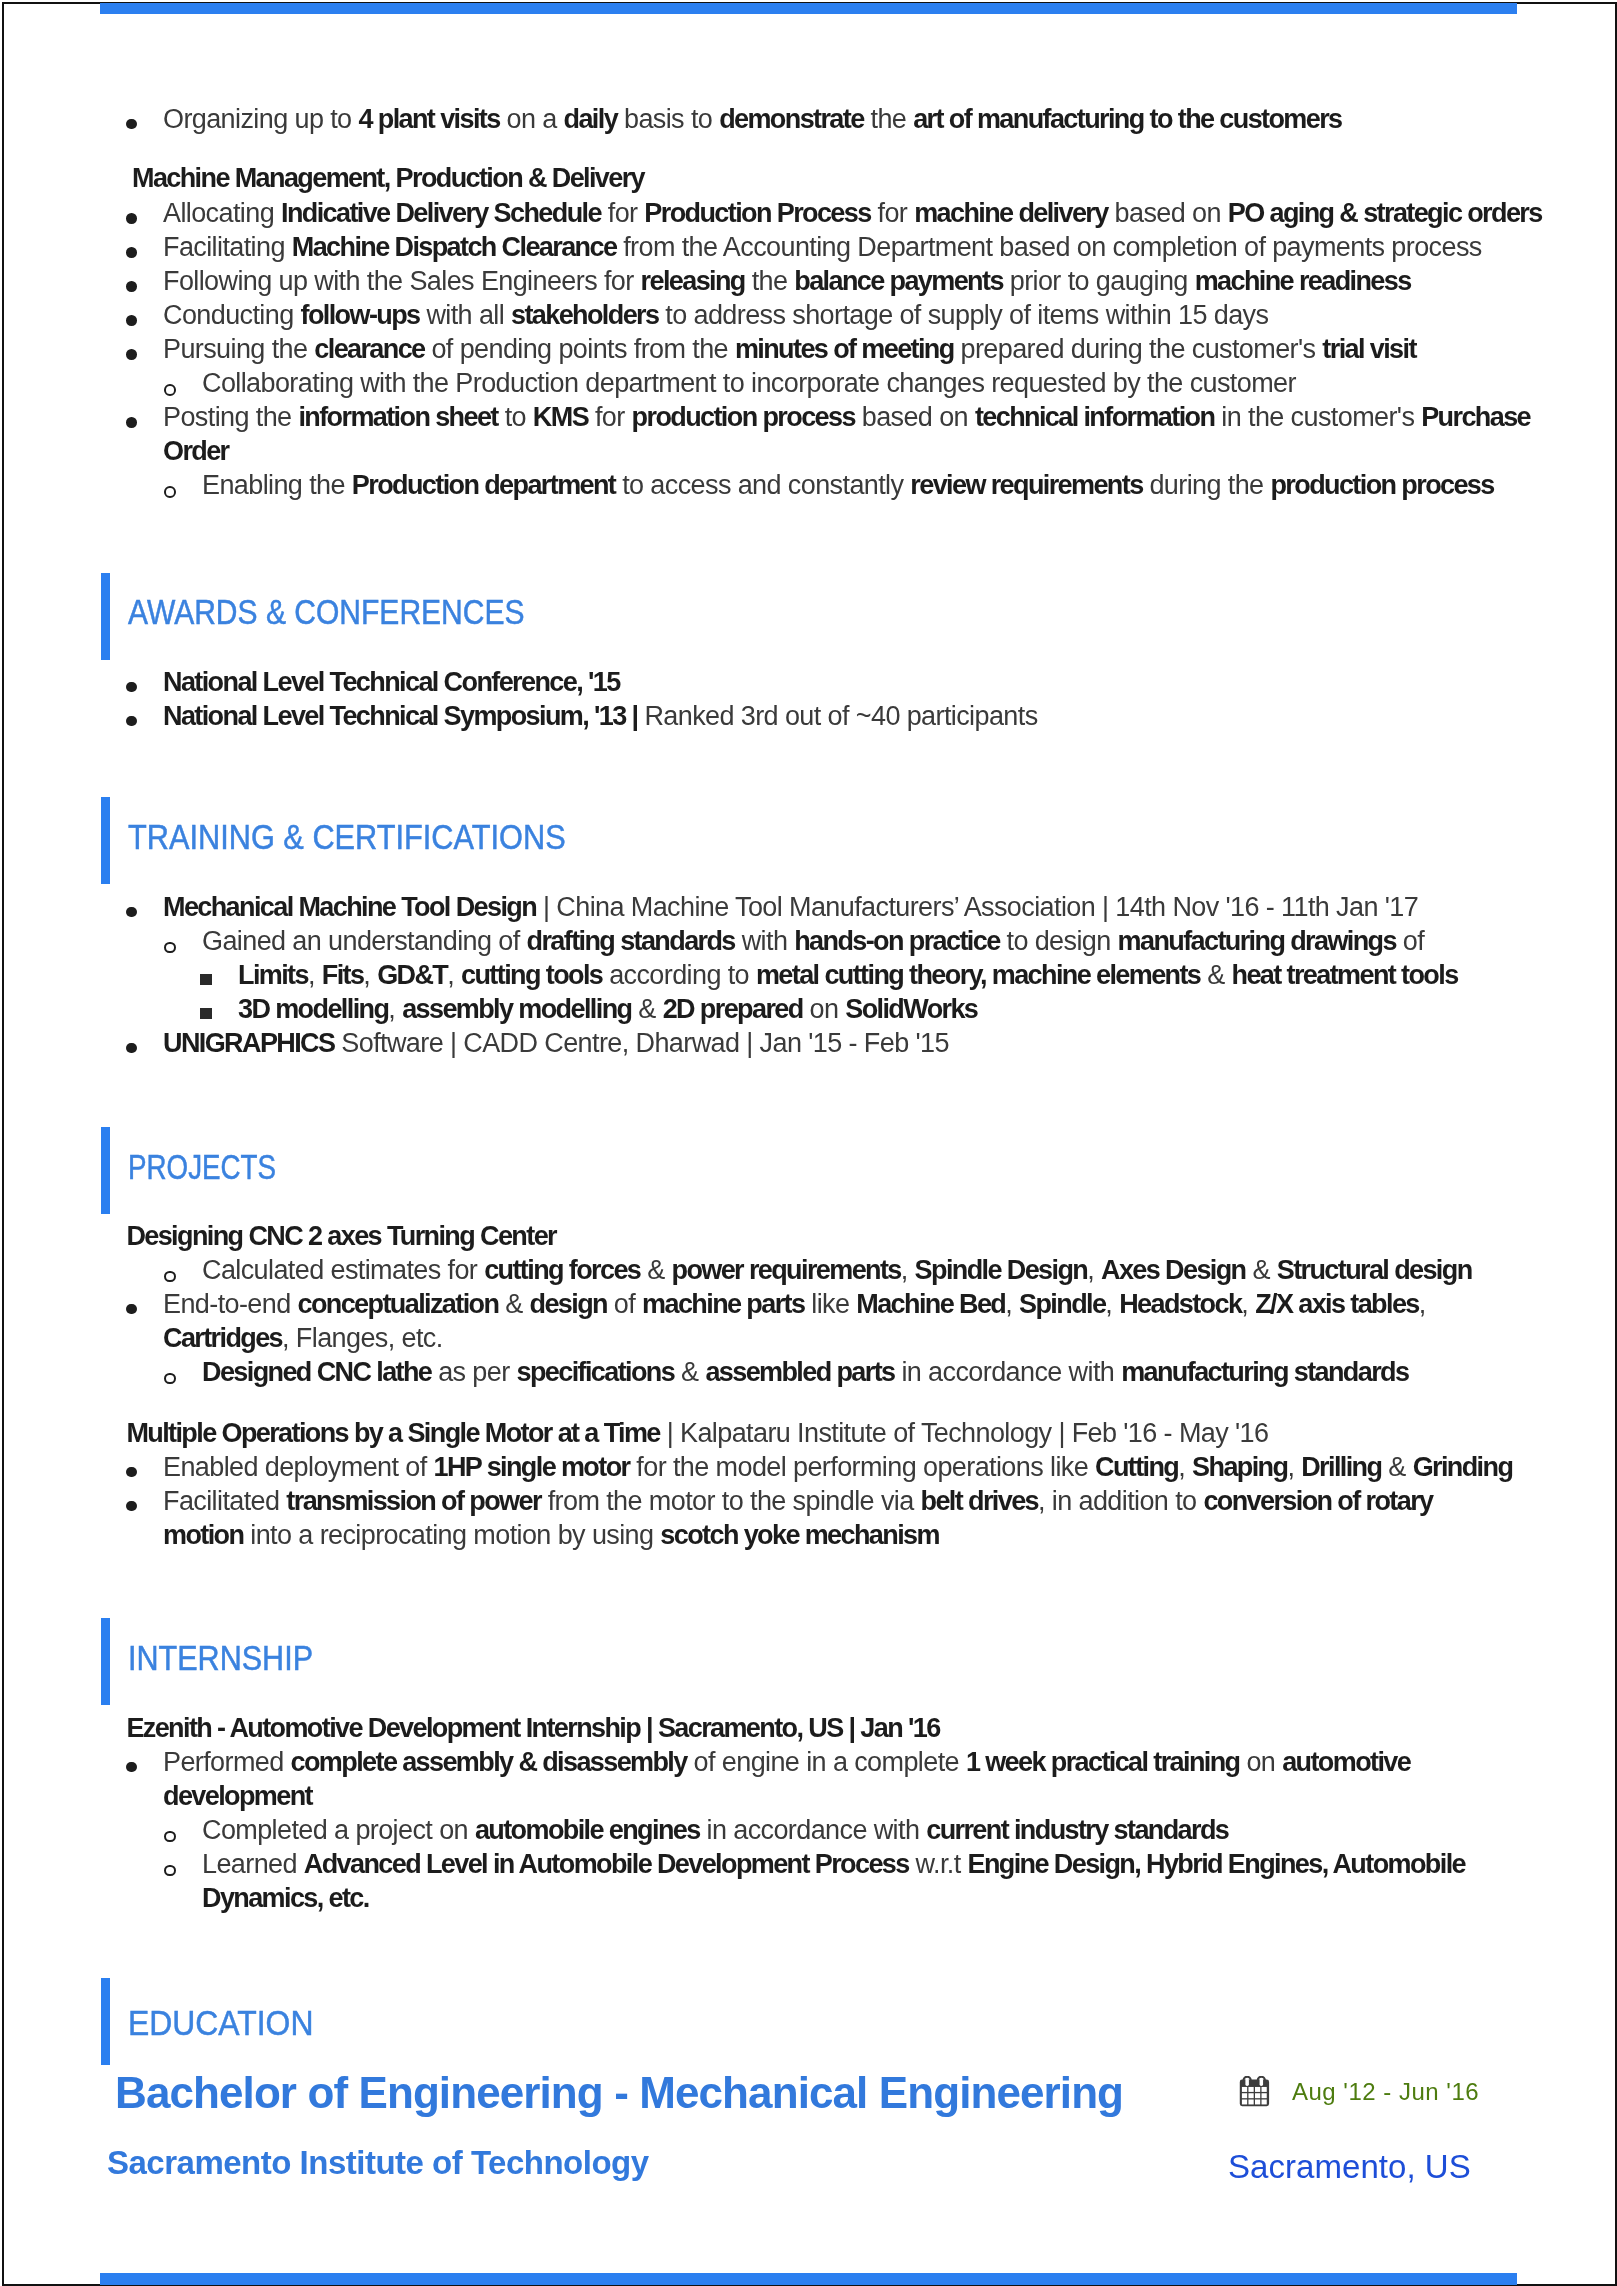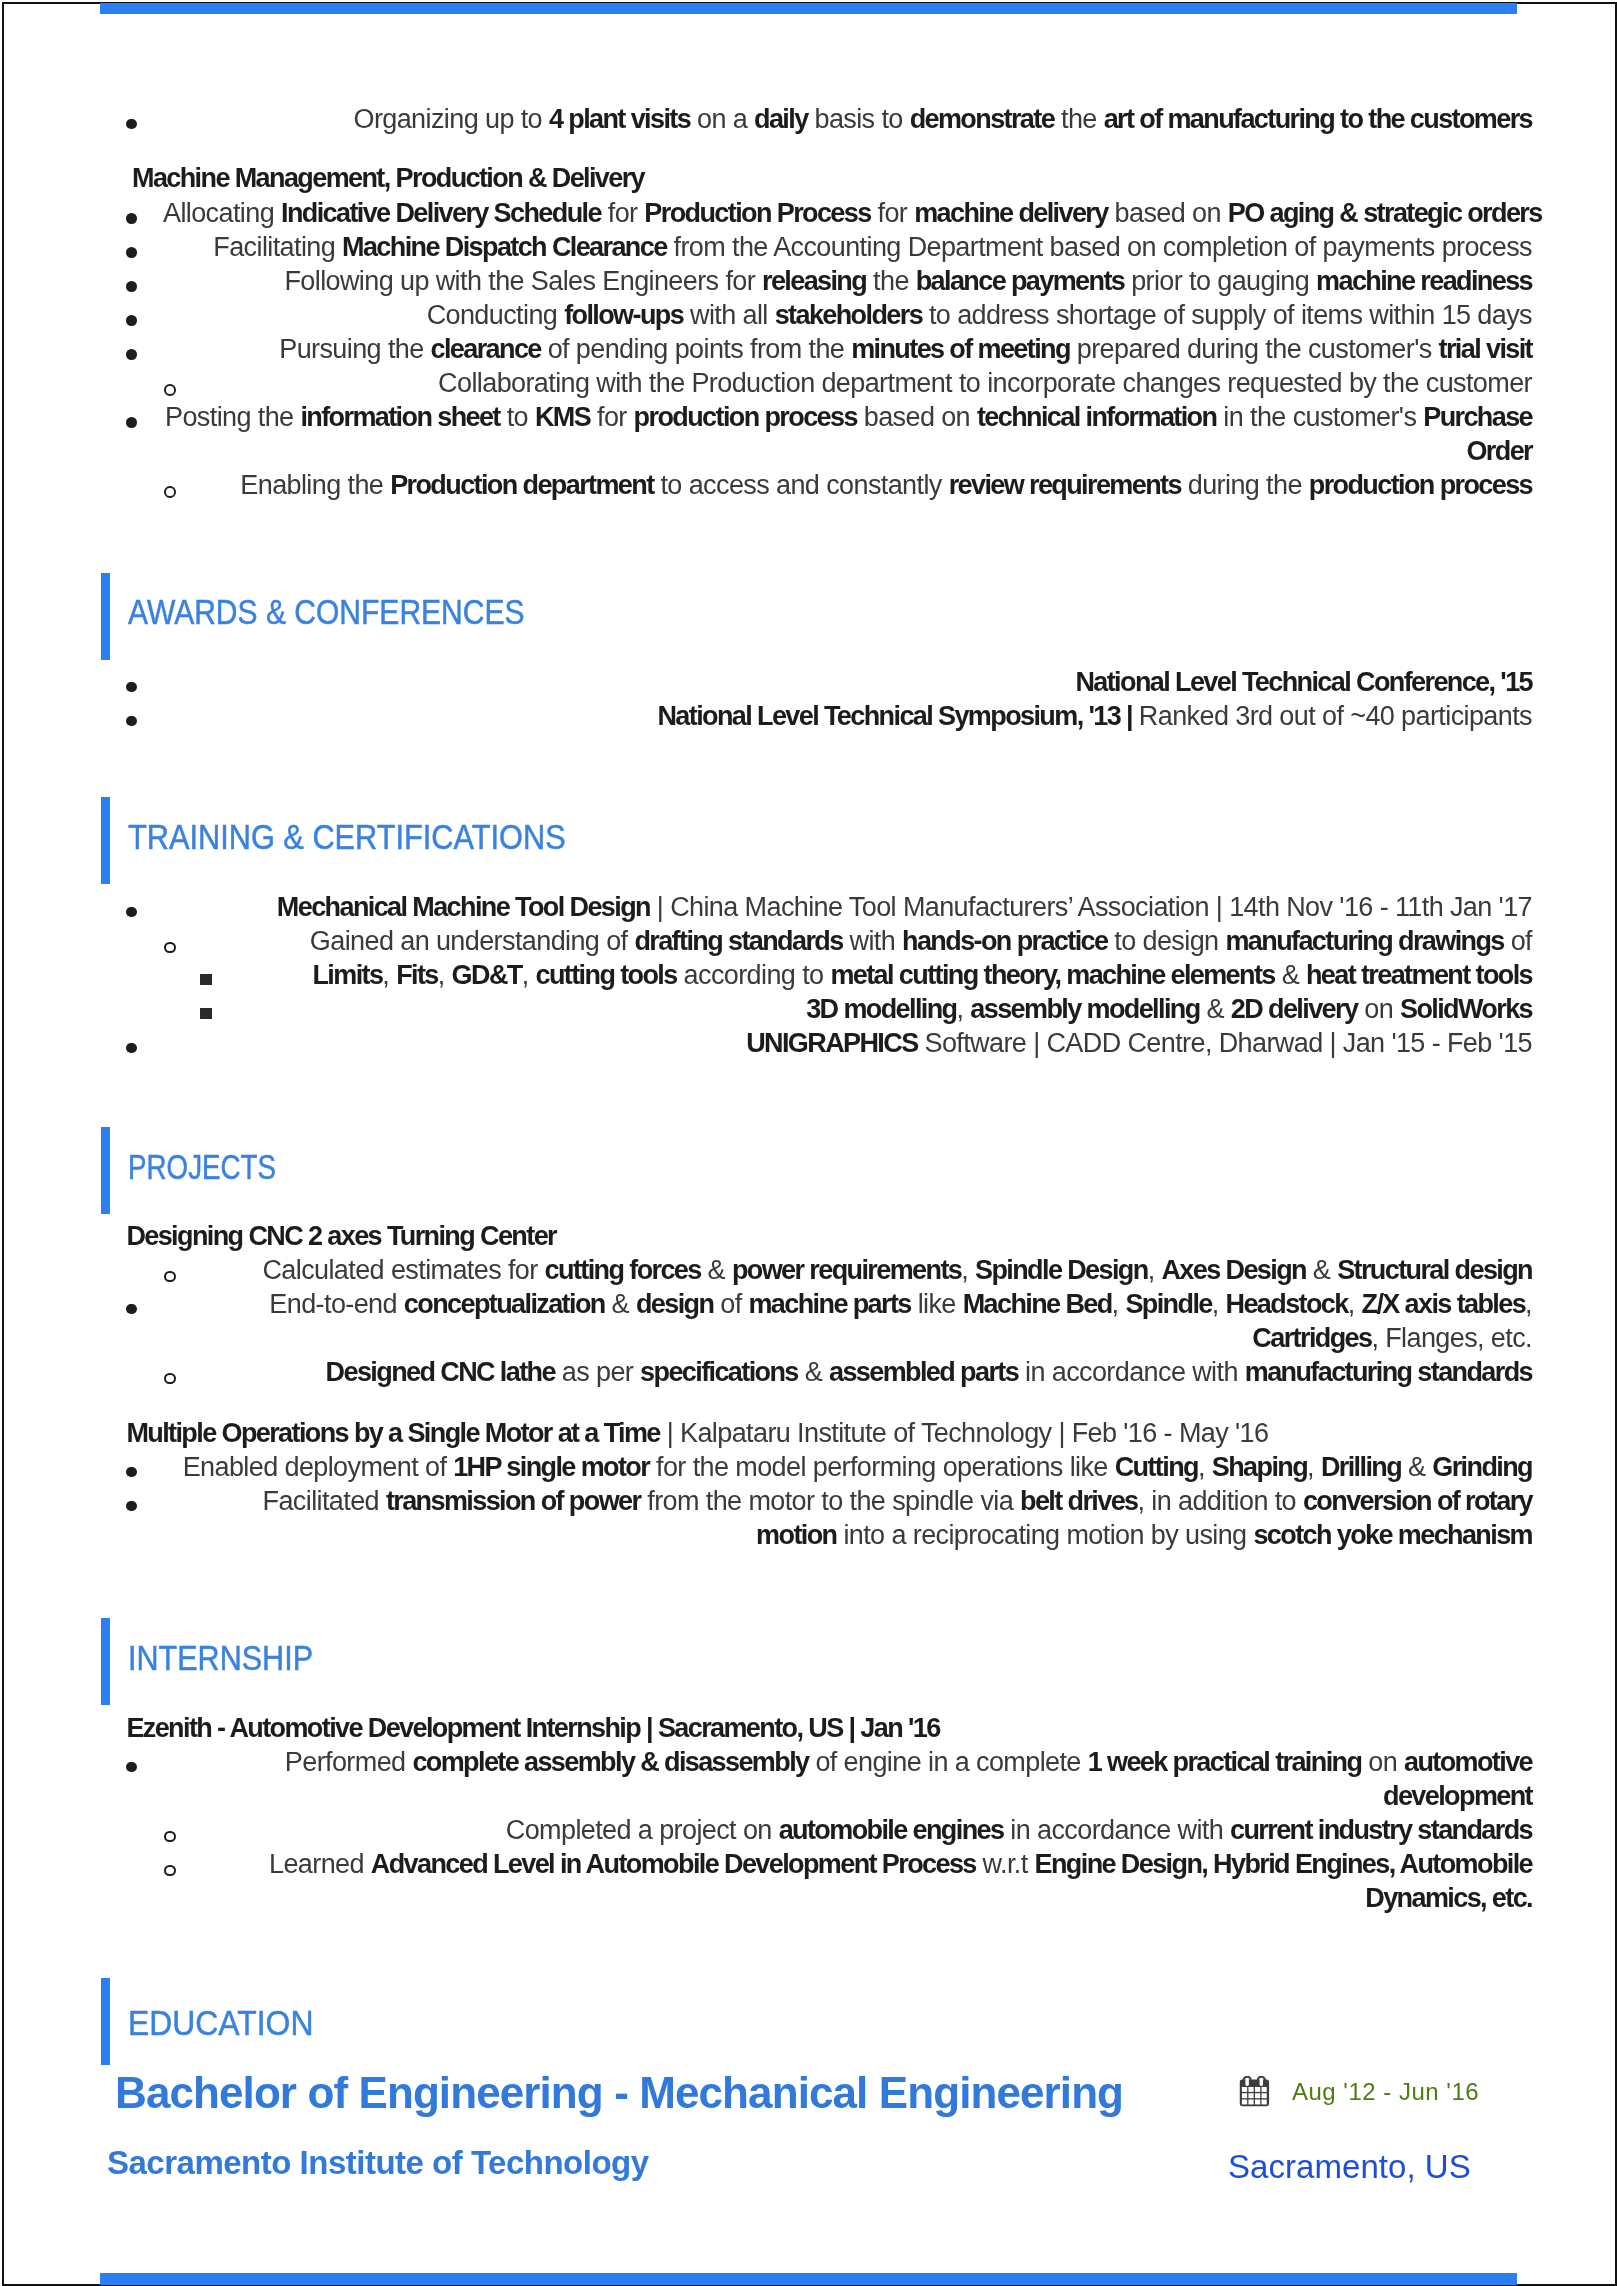--- a/index.html
+++ b/index.html
@@ -25,21 +25,21 @@
   .sec { position:absolute; left:97px; width:1418px; height:87px; }
   .sec-bar { position:absolute; left:0px; top:0px; width:8.8px; height:87px; background:#2b7ff0; }
   .sec-title {
     position:absolute; left:27px; top:-7.8px;
     font-size:35px; color:#3a82df; font-weight:400; -webkit-text-stroke:0.5px #3a82df;
     line-height:87px; white-space:nowrap;
     transform-origin:left center;
   }
 
   .blk { position:absolute; left:98px; width:1430px; }
-  .li { position:relative; font-size:27px; line-height:34px; color:#3a3a3a; letter-spacing:-0.6px; white-space:nowrap;text-align:right; }
+  .li { position:relative; font-size:27px; line-height:34px; color:#3a3a3a; letter-spacing:-0.6px; white-space:nowrap; }
   .li.l1 { padding-left:61px; }
   .li.l2 { padding-left:100px; }
   .li.l3 { padding-left:136px; }
   .bul { position:absolute; }
   .bul.d1 { left:24.4px; top:16.6px; width:10.7px; height:10.7px; border-radius:50%; background:#1d1d1d; }
   .bul.d2 { left:62px; top:17.6px; width:11.7px; height:11.7px; border-radius:50%; border:2.7px solid #1d1d1d; box-sizing:border-box; background:#fff; }
   .bul.d3 { left:98px; top:15.6px; width:11.7px; height:11.7px; background:#2a2a2a; }
   b { font-weight:700; color:#1c1c1c; letter-spacing:-1.6px; }
   .subhead { font-size:27px; line-height:35px; font-weight:700; color:#1c1c1c; padding-left:30px; padding-top:2px; letter-spacing:-1.6px;}
   .edu-degree { position:absolute; font-size:44px; font-weight:700; color:#3279dc; letter-spacing:-0.9px; white-space:nowrap; line-height:33px;margin-left:8px; }
@@ -76,21 +76,21 @@
         <div class="li l1"><span class="bul d1"></span><span><b>National Level Technical Symposium, '13 |</b> Ranked 3rd out of ~40 participants</span></div>
       </div>
       <div class="sec" style="top:793px">
         <div class="sec-bar"></div>
         <div class="sec-title" style="transform:scaleX(0.878);top:-3.9px">TRAINING &amp; CERTIFICATIONS</div>
       </div>
       <div class="blk" style="top:886px">
         <div class="li l1"><span class="bul d1"></span><span><b>Mechanical Machine Tool Design</b> | China Machine Tool Manufacturers’ Association | 14th Nov '16 - 11th Jan '17</span></div>
         <div class="li l2"><span class="bul d2"></span><span>Gained an understanding of <b>drafting standards</b> with <b>hands-on practice</b> to design <b>manufacturing drawings</b> of</span></div>
         <div class="li l3"><span class="bul d3"></span><span><b>Limits</b>, <b>Fits</b>, <b>GD&amp;T</b>, <b>cutting tools</b> according to <b>metal cutting theory, machine elements</b> &amp; <b>heat treatment tools</b></span></div>
-        <div class="li l3"><span class="bul d3"></span><span><b>3D modelling</b>, <b>assembly modelling</b> &amp; <b>2D delivery</b> on <b>SolidWorks</b></span></div>
+        <div class="li l3"><span class="bul d3"></span><span><b>3D modelling</b>, <b>assembly modelling</b> &amp; <b>2D prepared</b> on <b>SolidWorks</b></span></div>
         <div class="li l1"><span class="bul d1"></span><span><b>UNIGRAPHICS</b> Software | CADD Centre, Dharwad | Jan '15 - Feb '15</span></div>
       </div>
       <div class="sec" style="top:1123px">
         <div class="sec-bar"></div>
         <div class="sec-title" style="transform:scaleX(0.793);top:-3.9px">PROJECTS</div>
       </div>
       <div class="blk" style="top:1215px">
         <div class="grphead"><b>Designing CNC 2 axes Turning Center</b></div>
         <div class="li l2"><span class="bul d2"></span><span>Calculated estimates for <b>cutting forces</b> &amp; <b>power requirements</b>, <b>Spindle Design</b>, <b>Axes Design</b> &amp; <b>Structural design</b></span></div>
         <div class="li l1"><span class="bul d1"></span><span>End-to-end <b>conceptualization</b> &amp; <b>design</b> of <b>machine parts</b> like <b>Machine Bed</b>, <b>Spindle</b>, <b>Headstock</b>, <b>Z/X axis tables</b>, <br><b>Cartridges</b>, Flanges, etc.</span></div>

